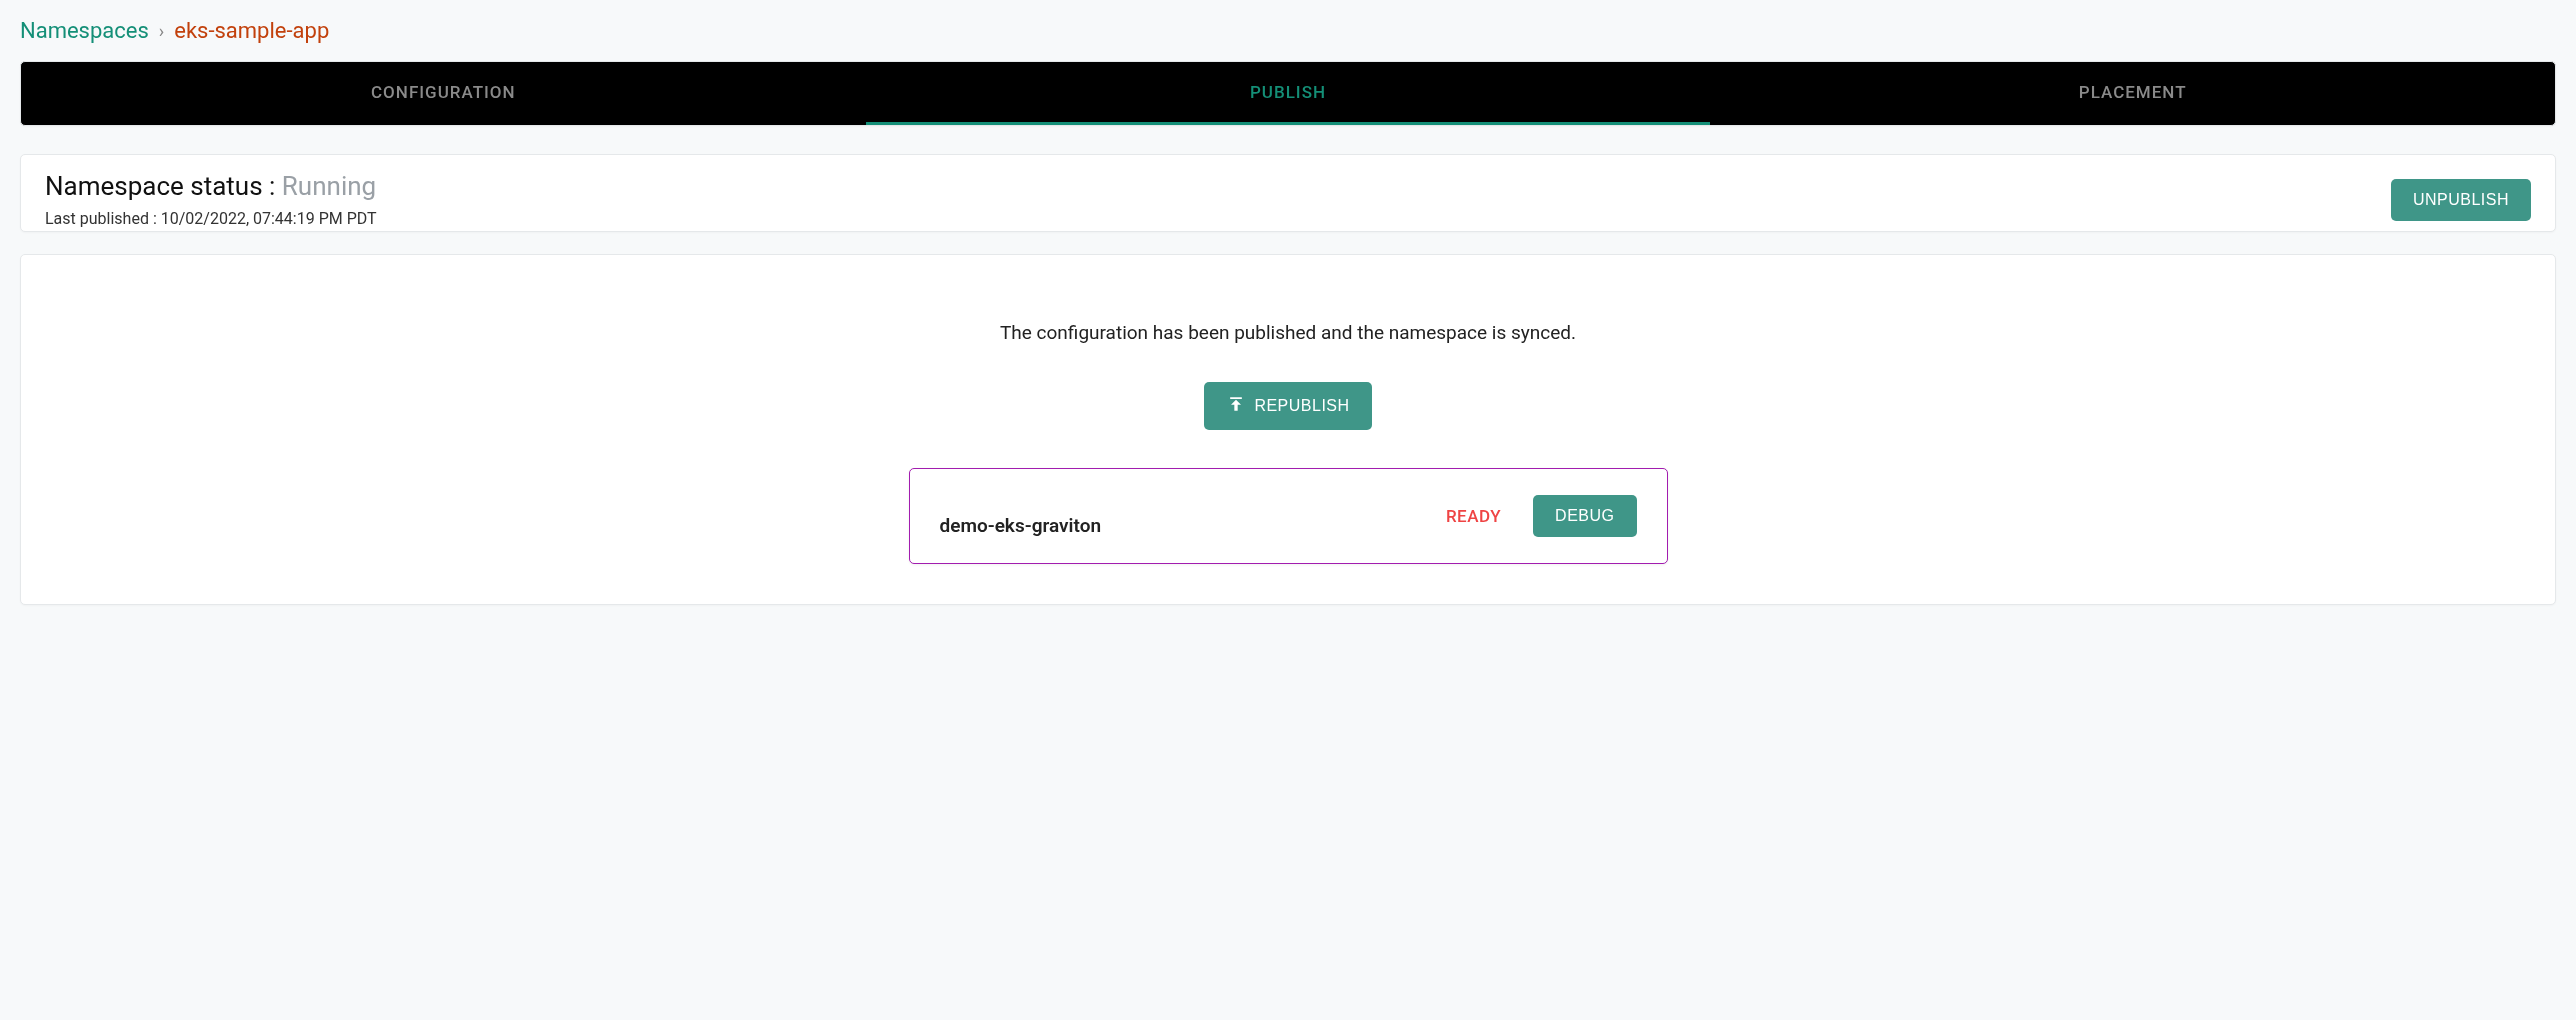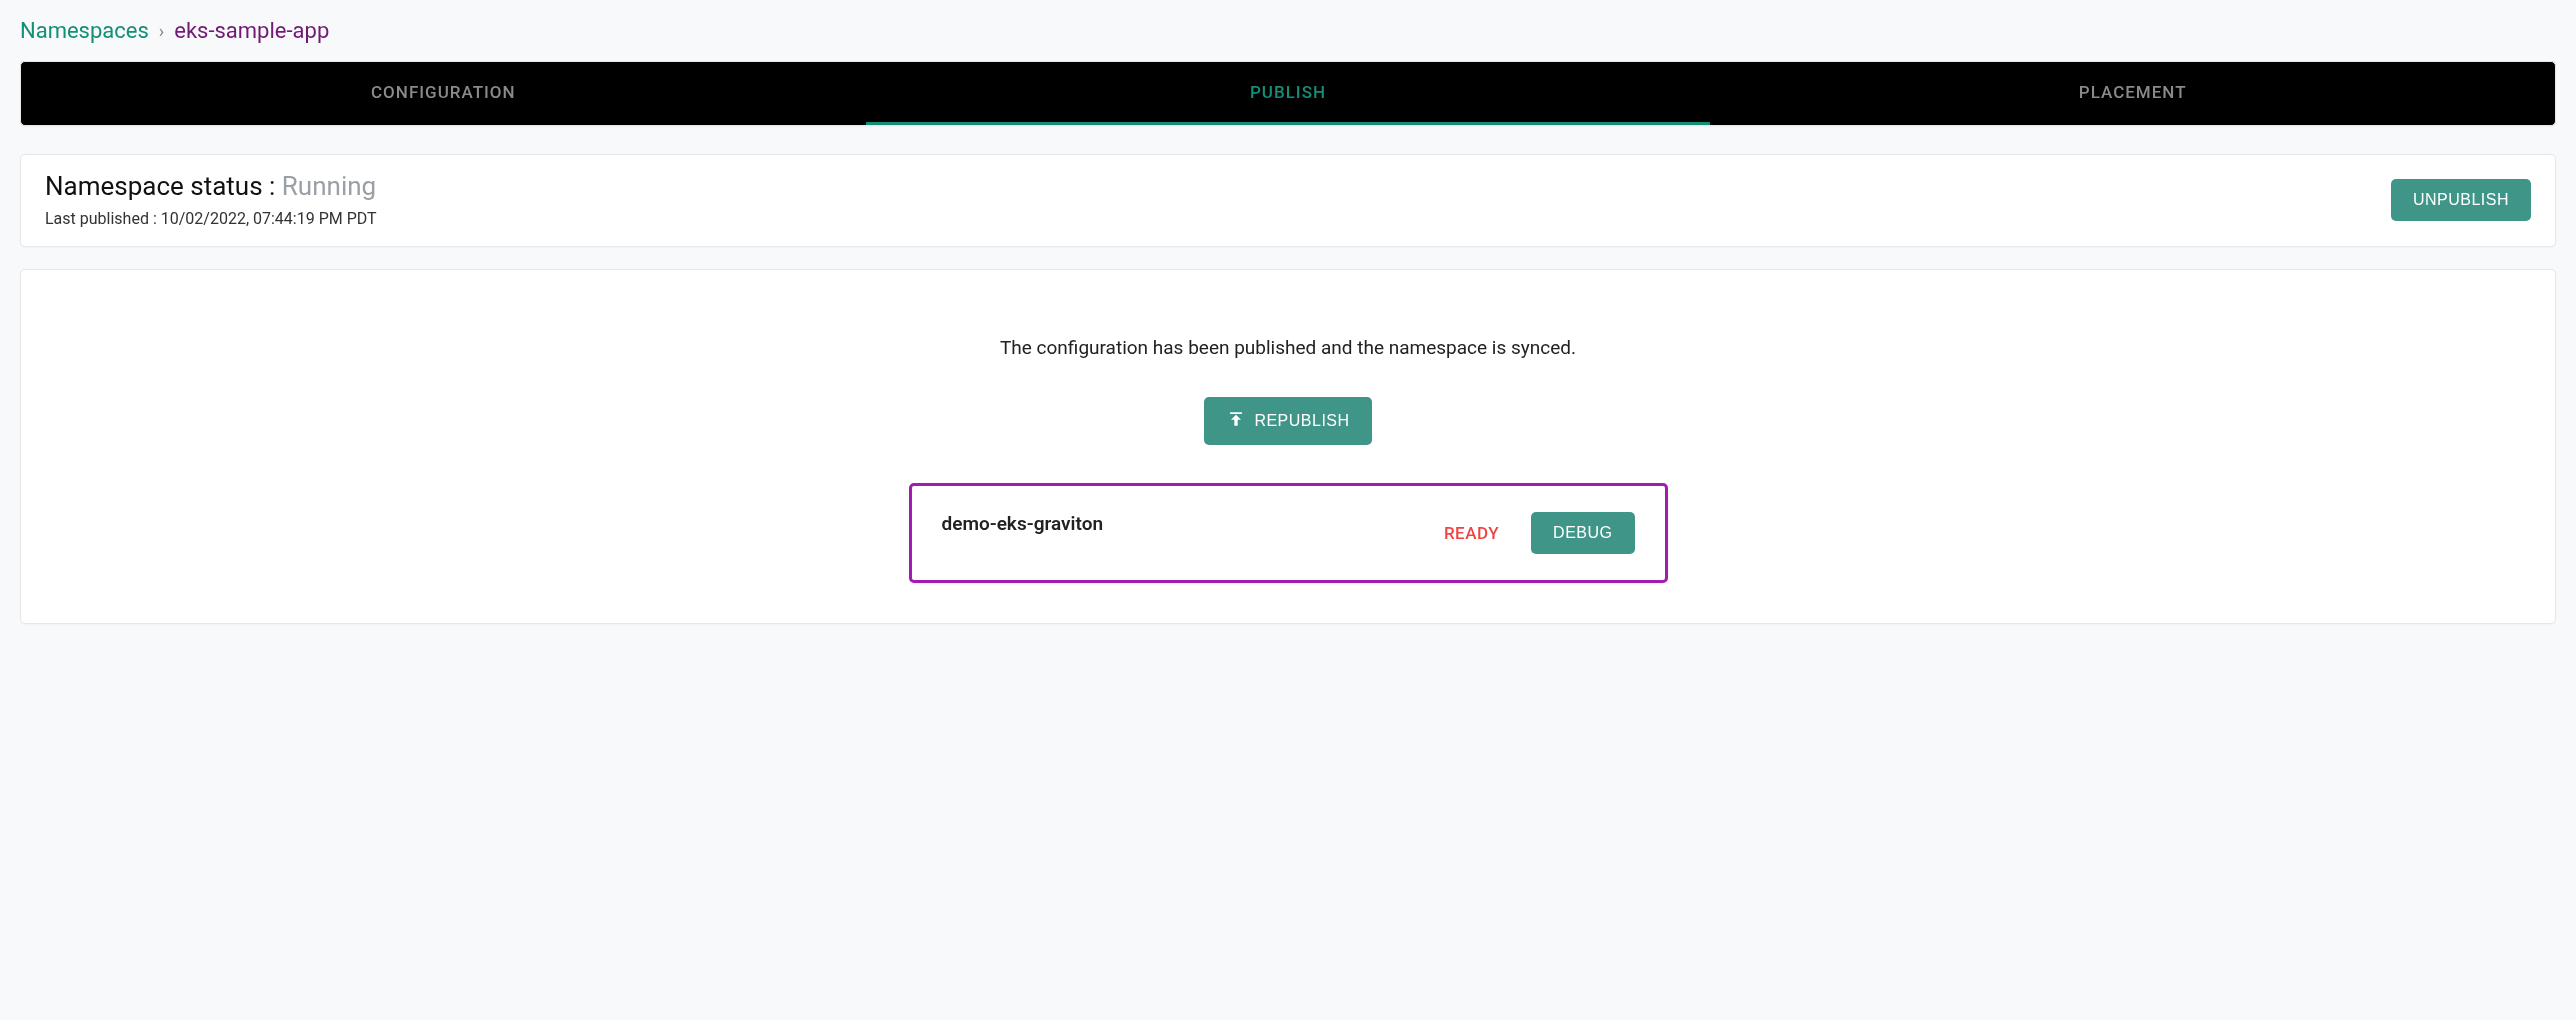--- a/index.html
+++ b/index.html
@@ -22,21 +22,21 @@
   }
   .breadcrumb-link {
     color: #148f77;
     cursor: pointer;
   }
   .breadcrumb-sep {
     color: #888;
     font-size: 18px;
   }
   .breadcrumb-current {
-    color: #701a75;
+    color: #c2410c;
   }
   .tabs {
     display: flex;
     background: #000000;
     border: 1px solid #e5e8ea;
     border-radius: 5px;
     overflow: hidden;
     box-shadow: 0 1px 2px rgba(0,0,0,0.03);
   }
   .tab {
@@ -53,21 +53,21 @@
   }
   .tab.active {
     color: #148f77;
     border-bottom-color: #148f77;
   }
   .status-card {
     margin-top: 28px;
     background: #fff;
     border: 1px solid #e5e8ea;
     border-radius: 5px;
-    padding: 16px 24px 18px 24px;
+    padding: 16px 24px 3px 24px;
     display: flex;
     justify-content: space-between;
     align-items: center;
     box-shadow: 0 1px 2px rgba(0,0,0,0.03);
   }
   .status-left { }
   .status-title {
     font-size: 26px;
     font-weight: 400;
     color: #111;
@@ -130,25 +130,25 @@
   .upload-icon svg {
     width: 20px;
     height: 20px;
     fill: #fff;
   }
   .cluster-card {
     margin: 38px auto 0 auto;
     width: 759px;
     max-width: 100%;
     background: #fff;
-    border: 3px solid #a21caf;
+    border: 1px solid #a21caf;
     border-radius: 5px;
     padding: 26px 30px;
     display: flex;
-    align-items: flex-start;
+    align-items: flex-end;
     justify-content: space-between;
     box-shadow: 0 1px 3px rgba(0,0,0,0.06);
     text-align: left;
   }
   .cluster-name {
     font-size: 19px;
     font-weight: 600;
     color: #222;
   }
   .cluster-right {

